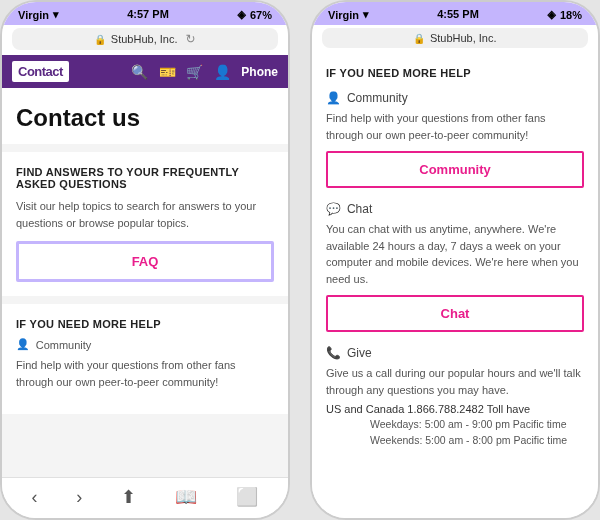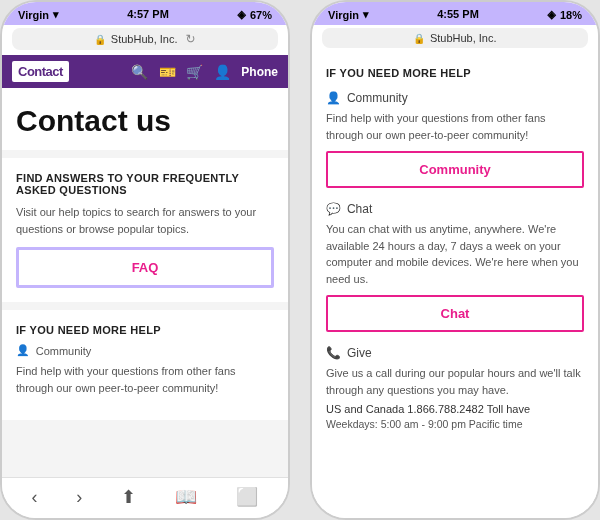--- a/index.html
+++ b/index.html
@@ -98,21 +98,21 @@
       overflow-y: auto;
       background: #f4f4f4;
     }
 
     .contact-header {
       background: white;
       padding: 16px 14px 12px;
       margin-bottom: 8px;
     }
     .contact-title {
-      font-size: 30px;
+      font-size: 24px;
       font-weight: 700;
       color: #111;
       margin-bottom: 0;
     }
 
     .section-card {
       background: white;
       margin: 0 0 8px 0;
       padding: 14px;
     }
@@ -239,20 +239,21 @@
     }
     .phone-number {
       font-size: 11px;
       color: #333;
       margin-bottom: 2px;
     }
     .phone-hours {
       font-size: 10.5px;
       color: #555;
       line-height: 1.5;
+      margin-left: 44px;
     }
   </style>
 </head>
 <body>
 
 <div class="phone">
 
   <div class="status-bar">
     <div class="status-left">
       <span>Virgin</span>
@@ -357,15 +358,16 @@
     </div>
 
     <div class="help-item">
       <div class="help-item-title">
         <span>📞</span>
         <span>Give</span>
       </div>
       <div class="phone-desc">Give us a call during our popular hours and we'll talk through any questions you may have.</div>
       <div class="phone-number">US and Canada 1.866.788.2482 Toll have</div>
       <div class="phone-hours">Weekdays: 5:00 am - 9:00 pm Pacific time</div>
+      <div class="phone-hours">Weekends: 5:00 am - 8:00 pm Pacific time</div>
     </div>
   </div>
 </div>
 
 </body></html>

